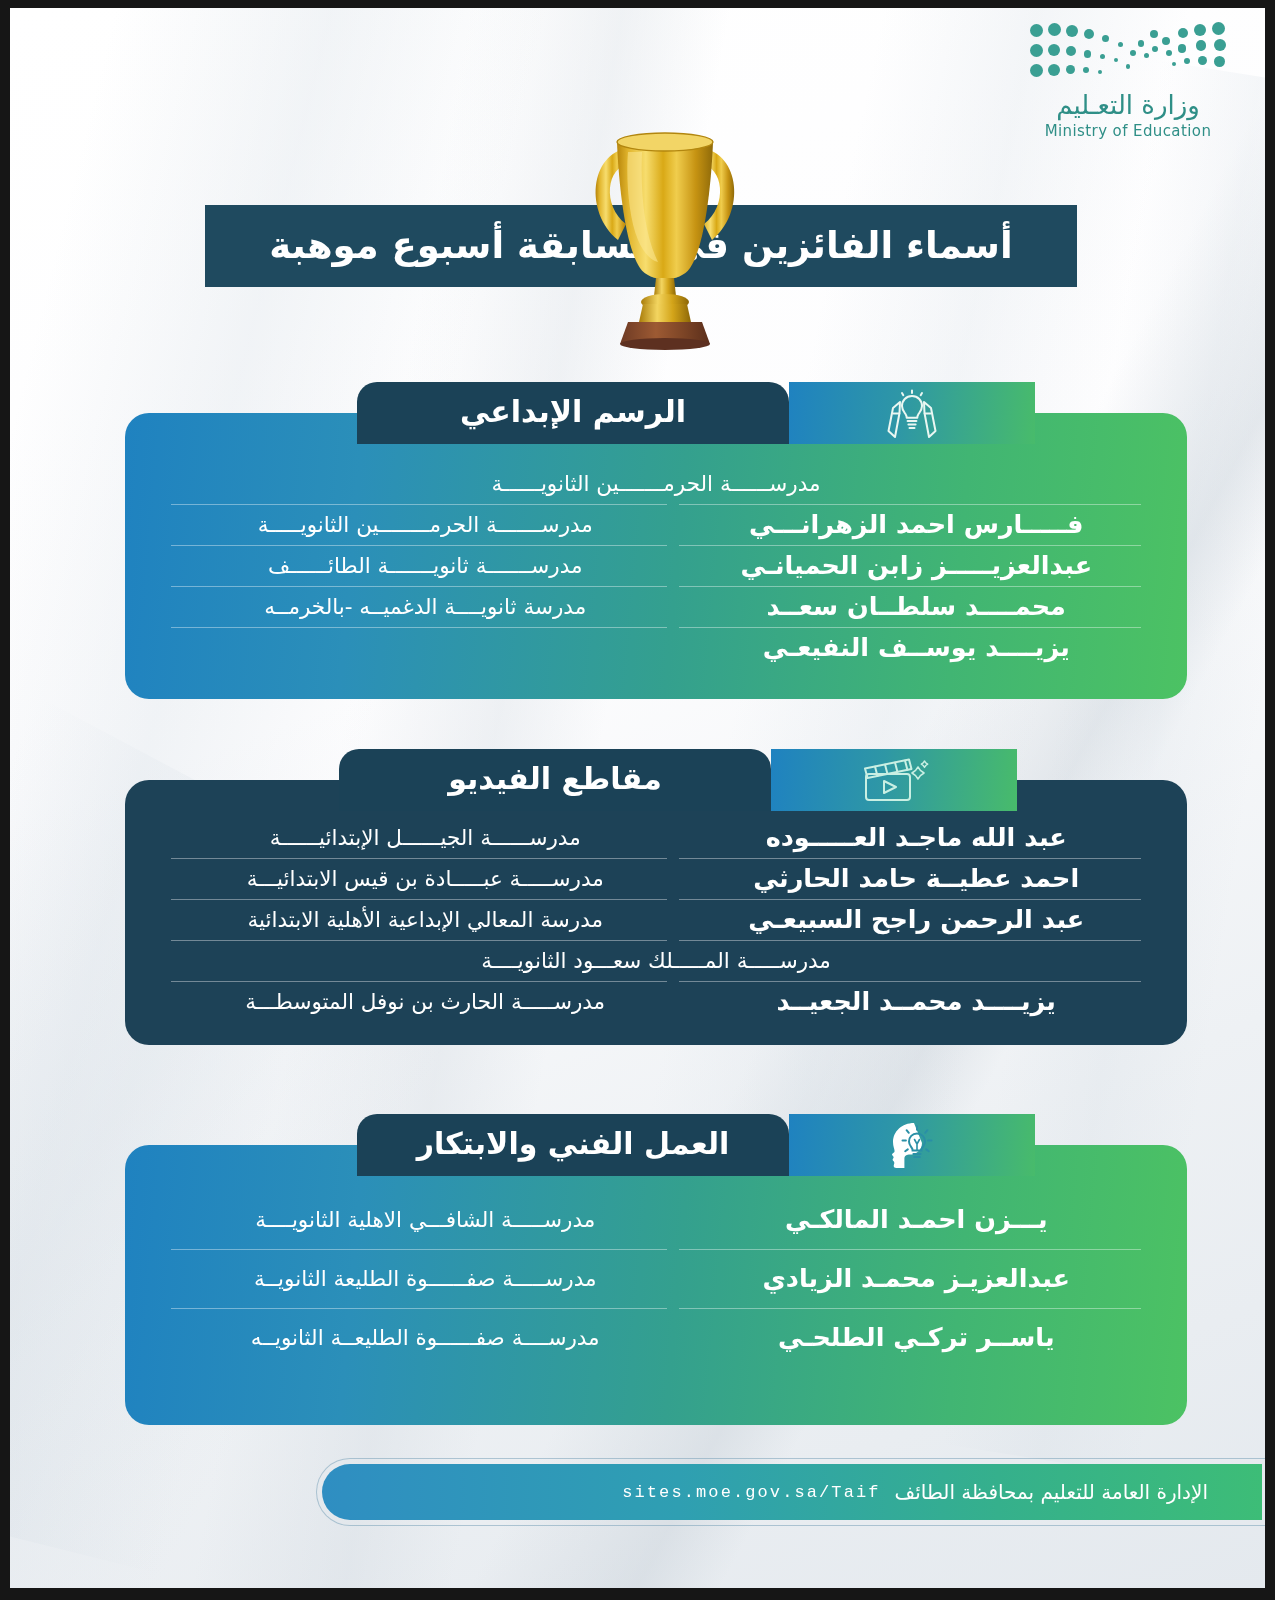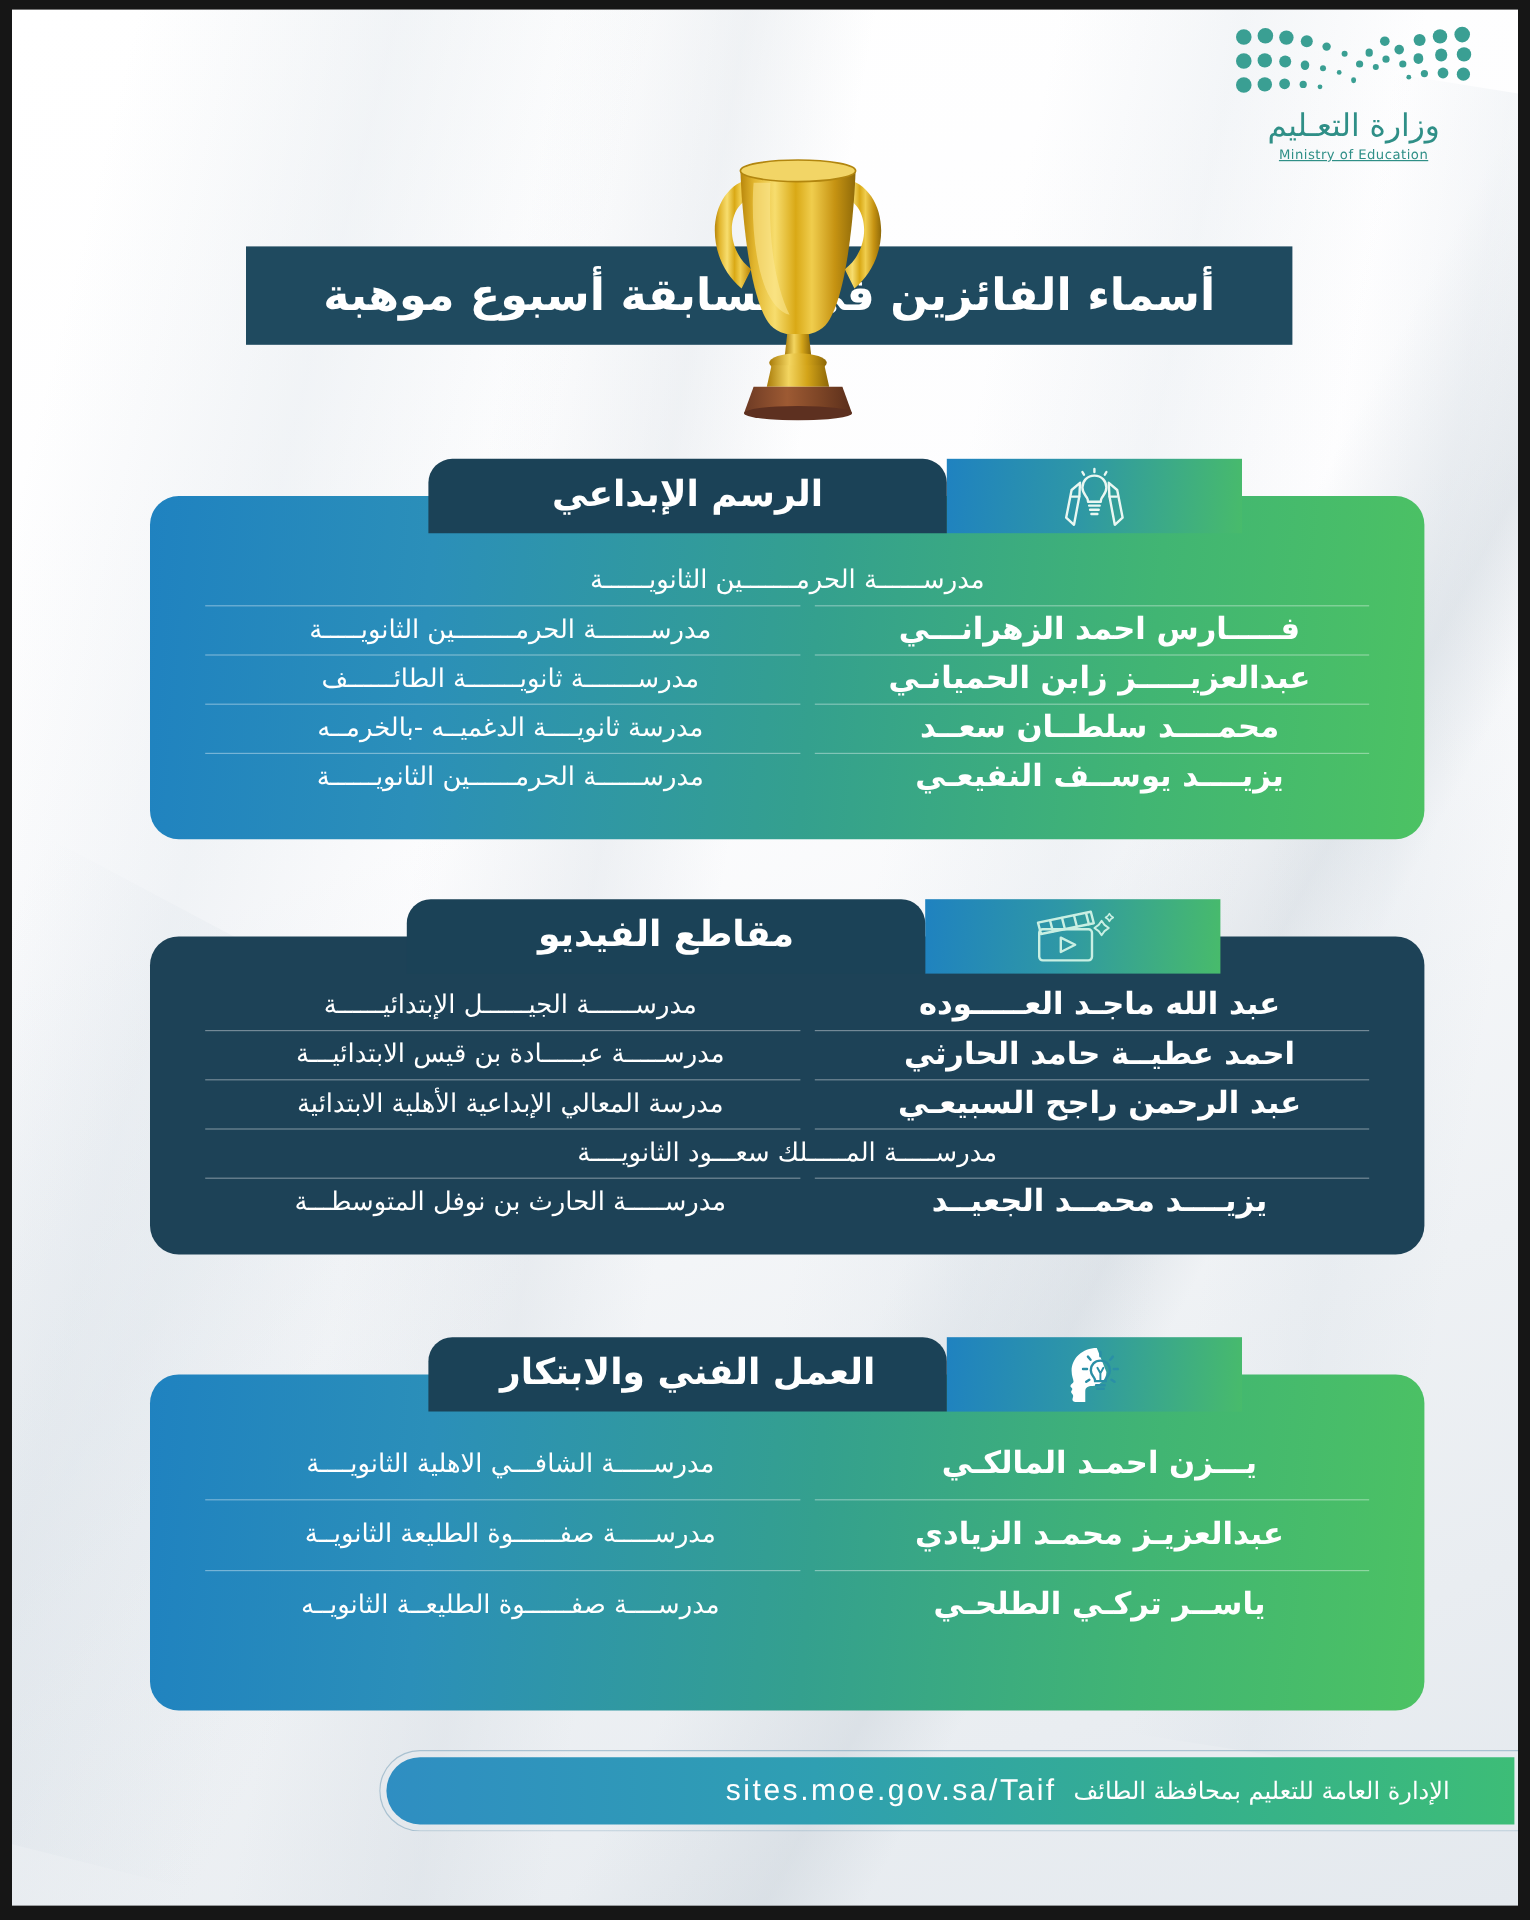--- a/index.html
+++ b/index.html
@@ -38,22 +38,22 @@
 
   
   #logo { position:absolute; right:22px; top:12px; width:230px; text-align:center; z-index:6; }
   #logo .dots { width:205px; height:66px; margin:0 auto 6px; position:relative; }
   #logo .dots i { position:absolute; border-radius:50%; background:#3a9f93; display:block; }
   #logo .ar {
     font-size:26px; font-weight:400; color:#2f8f87; letter-spacing:1px;
     line-height:1.05; direction:rtl; white-space:nowrap;
   }
   #logo .en {
-    font-size:11px; color:#2f8f87; letter-spacing:.4px;
-    direction:ltr; margin-top:3px; white-space:nowrap;text-decoration:underline;
+    font-size:15px; color:#2f8f87; letter-spacing:.4px;
+    direction:ltr; margin-top:3px; white-space:nowrap;
   }
 
   
   #trophy { position:absolute; left:560px; top:112px; width:190px; height:230px; z-index:4; }
 
   
   #title-banner {
     position:absolute; left:195px; top:197px; width:872px; height:82px;
     background:#1f4a5f; z-index:3;
     display:flex; align-items:center; justify-content:center;
@@ -125,23 +125,23 @@
     background:linear-gradient(90deg,#2f8ec2 0%,#2f9fb2 38%,#35b08c 72%,#3dbd77 100%);
     display:flex; align-items:center; z-index:5;
     overflow:hidden;
   }
   #footer .inner {
     display:flex; align-items:center; gap:14px;
     padding-right:54px; direction:rtl;
   }
   #footer .ar-txt { font-size:20px; color:#ffffff; white-space:nowrap; line-height:1; }
   #footer .url {
-    font-size:25px; color:#ffffff; direction:ltr; white-space:nowrap;
+    font-size:17px; color:#ffffff; direction:ltr; white-space:nowrap;
     letter-spacing:2.1px; line-height:1;
-    font-family:Liberation Sans, sans-serif;
+    font-family:Liberation Mono, monospace;
   }
   #footer-hairline {
     position:absolute; left:306px; bottom:62px; width:952px; height:68px;
     border-top-left-radius:34px; border-bottom-left-radius:34px;
     border:1px solid rgba(120,160,185,.55); border-right:none;
     z-index:4;
   }
 </style>
 </head>
 <body>
@@ -292,21 +292,20 @@
         <div class="row" style="height:40px;">
           <div class="name">محمــــد سلطــان سعــد</div>
           <div class="school">مدرسة ثانويــــة الدغميــه -بالخرمــه</div>
         </div>
         <div class="sep">
             <div class="s a"></div>
             <div class="s b"></div>
           </div>
         <div class="row" style="height:40px;">
           <div class="name">يزيــــد يوســف النفيعـي</div>
-          <div class="school">مدرســــــة الحرمــــــين الثانويــــــة</div>
         </div>
       </div>
     </div>
 
     <div class="card dark" style="left:88px; top:772px; width:1062px; height:265px;">
       <div class="body"></div>
 
       <div class="icon-tab" style="left:646px; width:246px; border-top-right-radius:0; border-top-left-radius:0;">
         <svg width="76" height="48" viewBox="0 0 76 48">
           <g fill="none" stroke="#c9efe3" stroke-width="2" stroke-linejoin="round" stroke-linecap="round">

